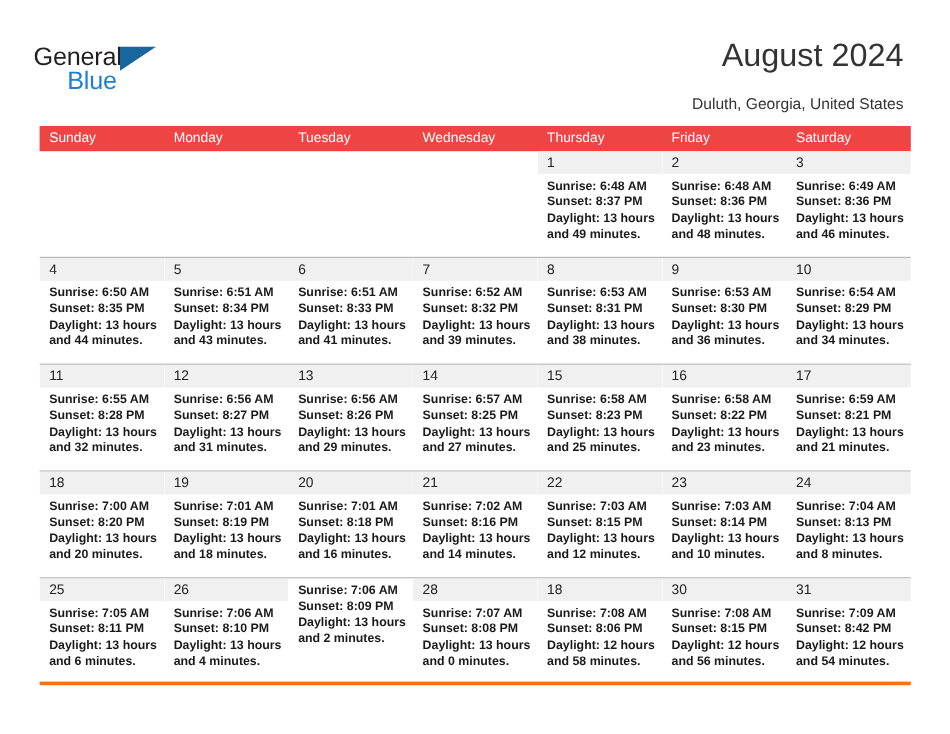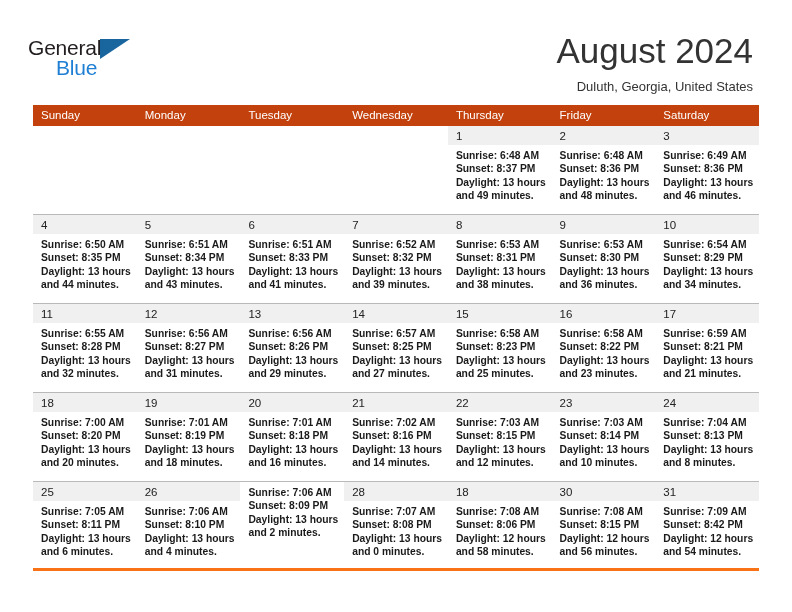--- a/index.html
+++ b/index.html
@@ -62,21 +62,21 @@
     width: 0;
     height: 0;
     border-left: 30px solid #19659e;
     border-bottom: 20px solid transparent;
   }
 
   .title {
     position: absolute;
     right: 39px;
     top: 31px;
-    font-size: 35px;
+    font-size: 27px;
     color: #333333;
     text-align: right;
     white-space: nowrap;
     font-family: "Liberation Sans", sans-serif;
   }
   .subtitle {
     position: absolute;
     right: 39px;
     top: 79px;
     font-size: 13px;
@@ -88,21 +88,21 @@
 
   
   .calendar {
     position: absolute;
     left: 33px;
     top: 105px;
     width: 726px;
   }
   .weekday-row {
     display: flex;
-    background: #c2410c;
+    background: #ef4444;
     height: 21px;
   }
   .weekday {
     flex: 1 1 0;
     box-sizing: border-box;
     padding-left: 8px;
     color: #ffffff;
     font-size: 11.5px;
     line-height: 21px;
     white-space: nowrap;

